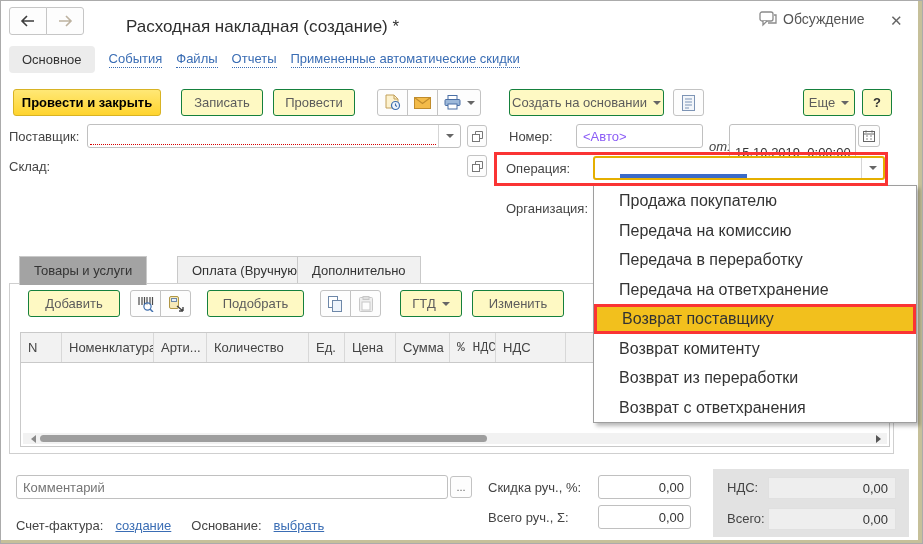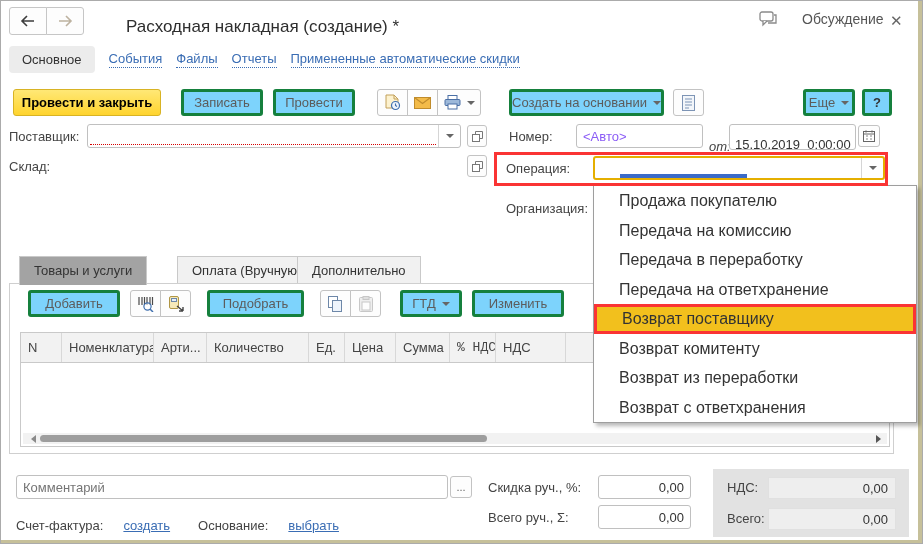--- a/index.html
+++ b/index.html
@@ -10,32 +10,32 @@
   .abs { position:absolute; }
   .lbl { font-size:13px; color:#444; white-space:nowrap; }
 
   
   .navgroup { display:flex; }
   .nav-btn { width:38px; height:28px; background:#fdfdfd; border:1px solid #c6c6c6;
              display:flex; align-items:center; justify-content:center; font-size:15px; }
   .nav-btn.first { border-radius:3px 0 0 3px; }
   .nav-btn.last  { border-radius:0 3px 3px 0; margin-left:-1px; }
   .title { font-size:17px; color:#2e2e2e; white-space:nowrap; }
-  .disc { display:flex; align-items:center; gap:24px; font-size:14px; color:#555; }
+  .disc { display:flex; align-items:center; gap:5px; font-size:14px; color:#555; }
   .close-x { font-size:15px; color:#666; cursor:default; }
 
   
   .tabrow { display:flex; align-items:center; gap:14px; }
   .tab-active { background:#ececec; border-radius:4px; padding:6px 13px;
                 font-size:13px; color:#333; }
   .tab-link { font-size:13px; color:#3a6db4; border-bottom:1px dotted #3a6db4;
               padding-bottom:1px; cursor:pointer; }
 
   
-  .btn { height:27px; background:#7dd3fc; border:3px solid #15803d; border-radius:3px;
+  .btn { height:27px; background:#fef9c3; border:1px solid #15803d; border-radius:3px;
          font-size:13px; color:#5c5c5c; display:inline-flex; align-items:center;
          justify-content:center; padding:0 12px; white-space:nowrap; }
   .btn-yellow { background:linear-gradient(#ffe876,#ffd42e); border:1px solid #d8b324;
                 color:#000; font-weight:bold; }
   .icon-btn { width:31px; height:27px; background:#fdfdfd; border:1px solid #c3c3c3;
               display:inline-flex; align-items:center; justify-content:center; }
   .grp .icon-btn { margin-left:-1px; }
   .grp .icon-btn:first-child { border-radius:3px 0 0 3px; margin-left:0; }
   .grp .icon-btn:last-child  { border-radius:0 3px 3px 0; }
   .caret { width:0; height:0; border-left:4px solid transparent; border-right:4px solid transparent;
@@ -192,21 +192,21 @@
       <rect x="0.5" y="3.5" width="7" height="7" fill="#fff" stroke="#777"></rect>
       <path d="M3.5 3.5 V0.5 H10.5 V7.5 H7.5" fill="none" stroke="#777"></path>
     </svg>
   </div>
 
   <div class="abs lbl" style="left:508px; top:128px;">Номер:</div>
   <div class="abs inp" style="left:575px; top:123px; width:127px; padding:4px 6px;">
     <span class="placeholder">&lt;Авто&gt;</span>
   </div>
   <div class="abs lbl" style="left:708px; top:138px;font-style:italic;">от:</div>
-  <div class="abs inp" style="left:728px; top:123px; width:127px; padding:12px 5px; white-space:pre;">15.10.2019  0:00:00</div>
+  <div class="abs inp" style="left:728px; top:123px; width:127px; padding:20px 5px; white-space:pre;">15.10.2019  0:00:00</div>
   <div class="abs sq-btn" style="left:857px; top:124px; width:22px;">
     <svg width="12" height="12" viewBox="0 0 12 12">
       <rect x="0.5" y="1.5" width="11" height="10" fill="#fff" stroke="#666"></rect>
       <path d="M0.5 4 H11.5" stroke="#666"></path>
       <path d="M3 0.5 V2.5 M9 0.5 V2.5" stroke="#666" stroke-width="1.2"></path>
       <path d="M3 6 H5 M7 6 H9 M3 9 H5 M7 9 H9" stroke="#888"></path>
     </svg>
   </div>
 
   <div class="abs lbl" style="left:8px; top:158px;">Склад:</div>
@@ -296,23 +296,23 @@
         <div class="sb-thumb" style="width:447px;"></div>
         <div style="flex:1;"></div>
         <span class="tri-r" style="margin:0 6px 0 4px;"></span>
       </div>
     </div>
   </div>
 
   <input class="abs inp" style="left: 15px; top: 474px; width: 432px; padding: 0px 6px;" placeholder="Комментарий">
   <div class="abs sq-btn" style="left:449px; top:475px; width:22px; font-size:11px; color:#666;">...</div>
 
-  <div class="abs" style="left:15px; top:517px; display:flex; gap:20px; align-items:center;">
+  <div class="abs" style="left:15px; top:517px; display:flex; gap:12px; align-items:center;">
     <span class="lbl">Счет-фактура:</span>
-    <span class="link">создать</span>
+    <span class="link">создание</span>
     <span class="lbl" style="margin-left:8px;">Основание:</span>
     <span class="link">выбрать</span>
   </div>
 
   <div class="abs lbl" style="left:487px; top:479px;">Скидка руч., %:</div>
   <div class="abs inp num" style="left:597px; top:474px; width:93px;">0,00</div>
   <div class="abs lbl" style="left:487px; top:509px;">Всего руч., Σ:</div>
   <div class="abs inp num" style="left:597px; top:504px; width:93px;">0,00</div>
 
   <div class="gray-panel">

